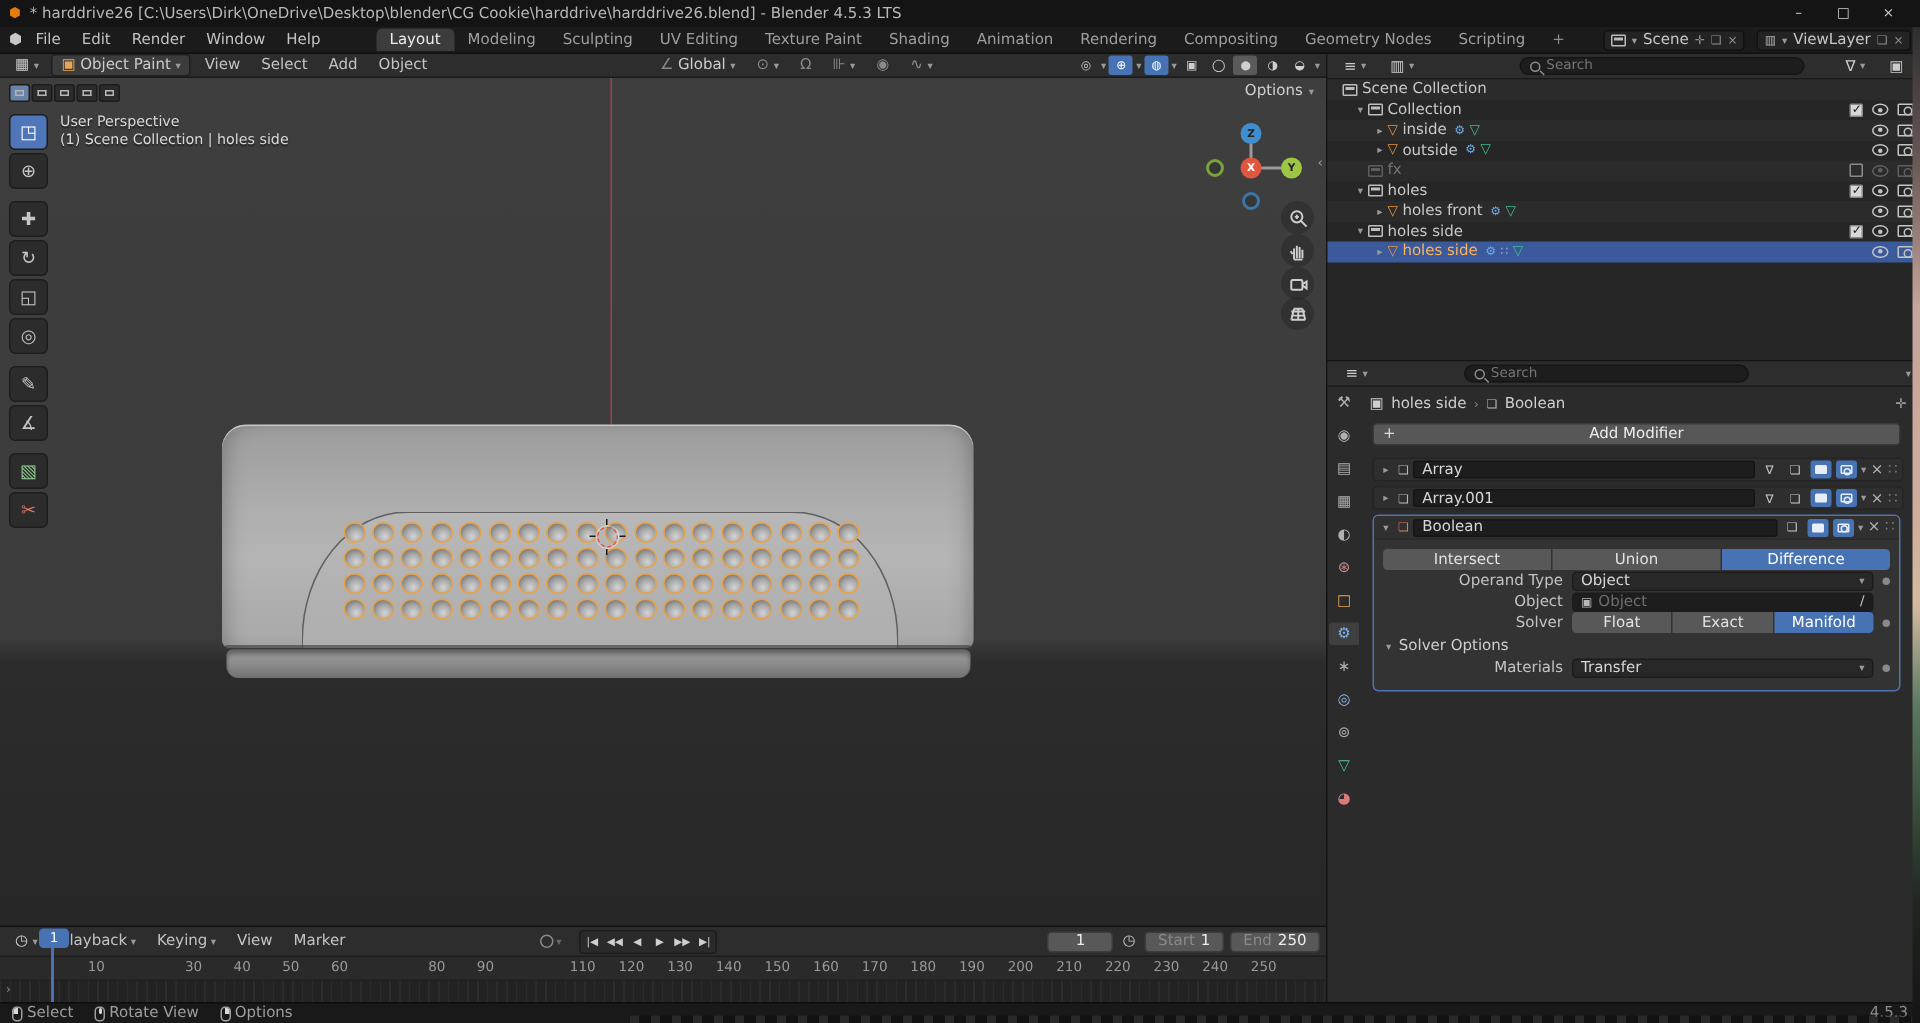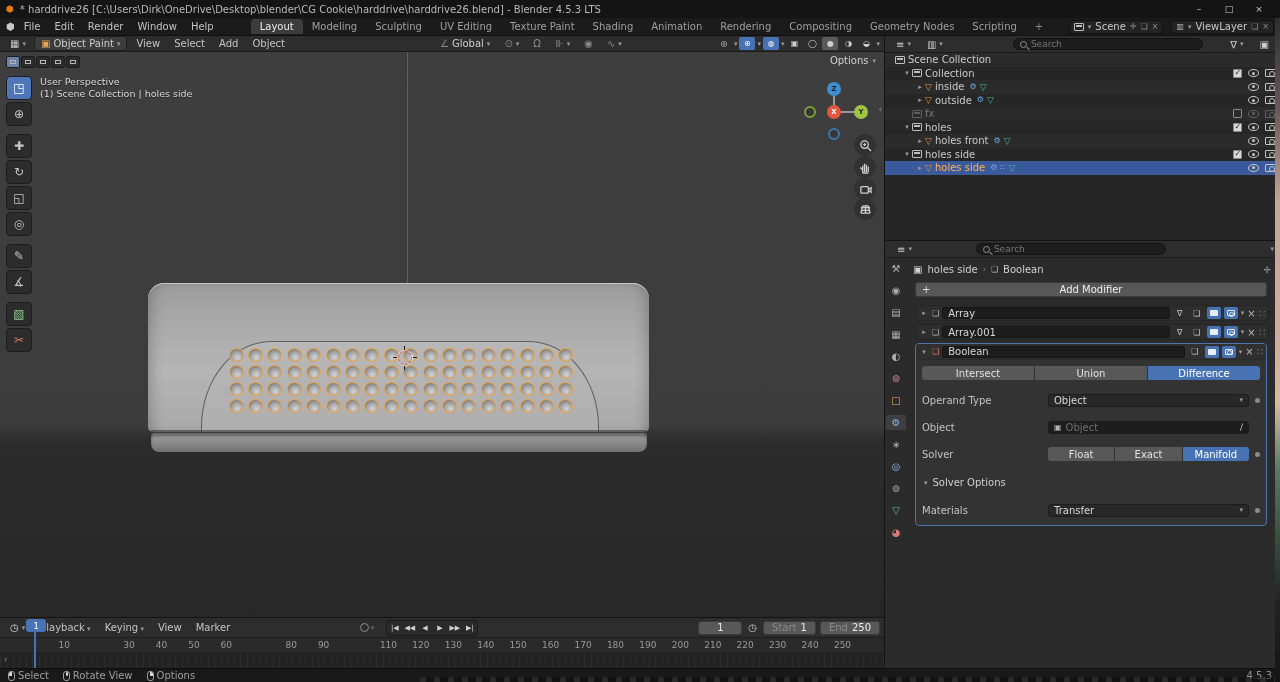--- a/index.html
+++ b/index.html
@@ -146,29 +146,29 @@
   .mod-ico-bool { color:#d97b6c; font-size:8px; }
   .mtoggle { width:14px; height:12px; border-radius:2px; display:flex; align-items:center; justify-content:center;
       font-size:8px; color:#c8c8c8; }
   .mtoggle.blue { background:#4772b3; color:#fff; }
   .mtoggle.blue .scr { width:8px; height:6px; background:#e8eef8; border-radius:1px; }
   .mtoggle.blue .cam2 { width:8px; height:6px; border:1px solid #e8eef8; border-radius:1px; position:relative; }
   .mtoggle.blue .cam2::after { content:""; position:absolute; width:3px; height:3px; border:1px solid #e8eef8;
       border-radius:50%; left:1.5px; top:0.5px; }
   #bool-block { margin:0 8px 0 6px; border:1px solid #4e74b0; border-radius:4px; background:#333333; width:352px; }
   #bool-block .mod-row { margin:0; border:none; border-bottom:1px solid #2a2a2a; background:#303030; border-radius:3px 3px 0 0; }
-  #bool-body { padding:6px 6px 8px 6px; display:flex; flex-direction:column; gap:13px; }
+  #bool-body { padding:6px 6px 8px 6px; display:flex; flex-direction:column; gap:0; }
   .seg { display:flex; gap:1px; }
   .seg .sbtn { flex:1; height:14px; background:#585858; color:#e2e2e2; display:flex; align-items:center;
       justify-content:center; }
   .seg .sbtn:first-child { border-radius:3px 0 0 3px; }
   .seg .sbtn:last-child { border-radius:0 3px 3px 0; }
   .seg .sbtn.active { background:#4772b3; color:#fff; }
   .frow { display:flex; align-items:center; gap:6px; height:14px; }
-  .flabel { width:120px; color:#c3c3c3; flex:none; }
+  .flabel { width:120px; text-align:right; color:#c3c3c3; flex:none; }
   .ffield { flex:1; height:13px; background:#282828; border:1px solid #1c1c1c; border-radius:3px;
       display:flex; align-items:center; padding:0 5px; gap:4px; color:#d6d6d6; }
   .ffield .chev { margin-left:auto; font-size:7px; color:#9a9a9a; }
   .ffield.objfield { background:#1d1d1d; }
   .placeholder { color:#6f6f6f; }
   .dot { width:5px; height:5px; border-radius:50%; background:#8a8a8a; flex:none; }
   .subpanel { display:flex; align-items:center; gap:5px; color:#cfcfcf; padding:3px 0 2px 2px; }
   .subpanel .chev { font-size:7px; color:#9a9a9a; }
   .segwrap { flex:1; display:flex; gap:1px; }
 

